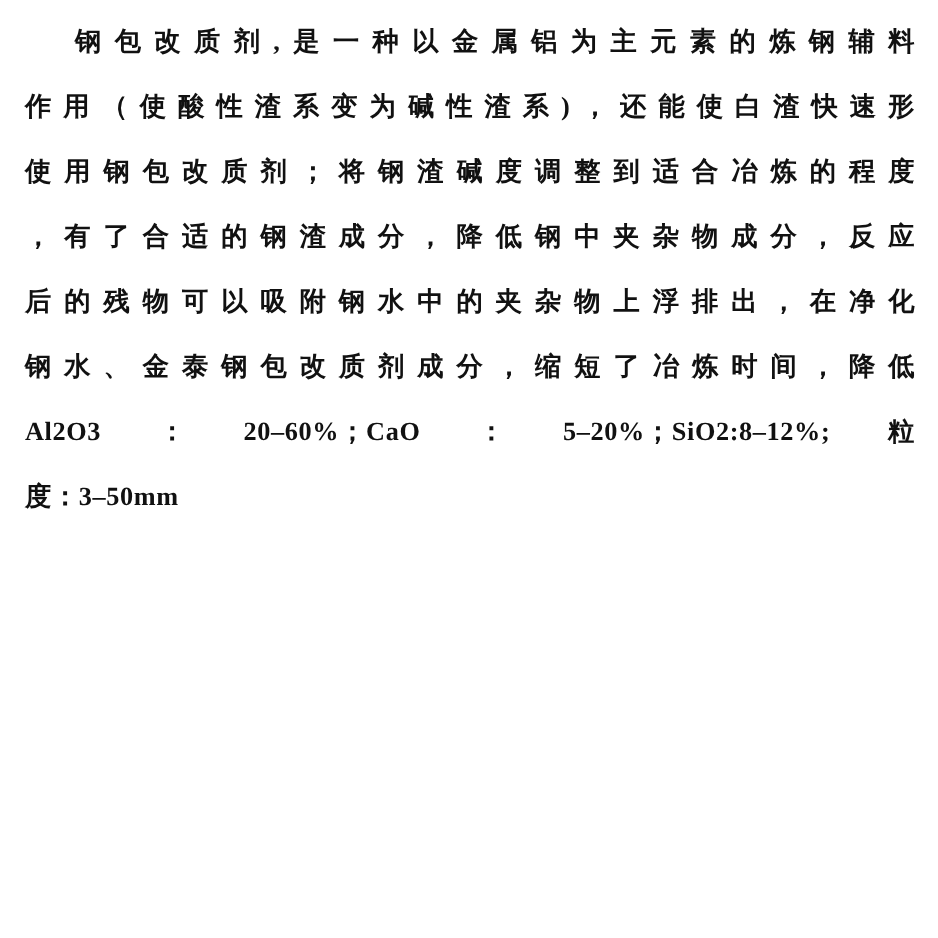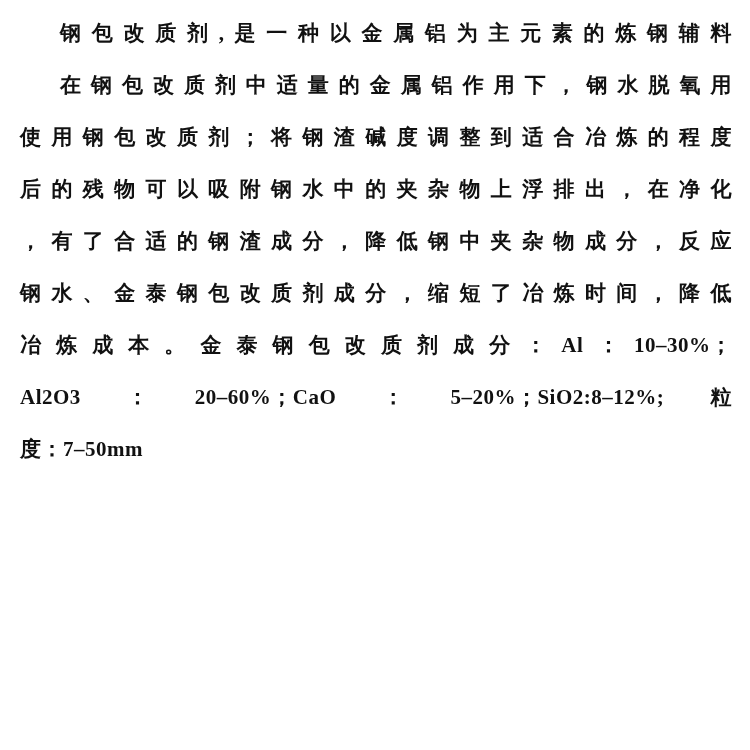--- a/index.html
+++ b/index.html
@@ -42,22 +42,21 @@
     text-align-last: left;
     -moz-text-align-last: left;
   }
 </style>
 </head>
 <body>
 
 <div class="page">
   <div class="text-content" style="color: rgb(17, 17, 17);">
       <div class="line indent">钢包改质剂,是一种以金属铝为主元素的炼钢辅料</div>
-      <div class="line indent">在钢包改质剂中适量的金属铝作用下，钢水脱氧用</div>
+      <div class="line">作用（使酸性渣系变为碱性渣系)，还能使白渣快速形</div>
       <div class="line">使用钢包改质剂；将钢渣碱度调整到适合冶炼的程度</div>
+      <div class="line">，有了合适的钢渣成分，降低钢中夹杂物成分，反应</div>
       <div class="line">后的残物可以吸附钢水中的夹杂物上浮排出，在净化</div>
-      <div class="line">，有了合适的钢渣成分，降低钢中夹杂物成分，反应</div>
       <div class="line">钢水、金泰钢包改质剂成分，缩短了冶炼时间，降低</div>
-      <div class="line">冶炼成本。金泰钢包改质剂成分：Al：10–30%；</div>
       <div class="line">Al2O3：20–60%；CaO：5–20%；SiO2:8–12%;粒</div>
-      <div class="line last">度：7–50mm</div>
+      <div class="line last">度：3–50mm</div>
     </div>
 </div>
 
 </body></html>

